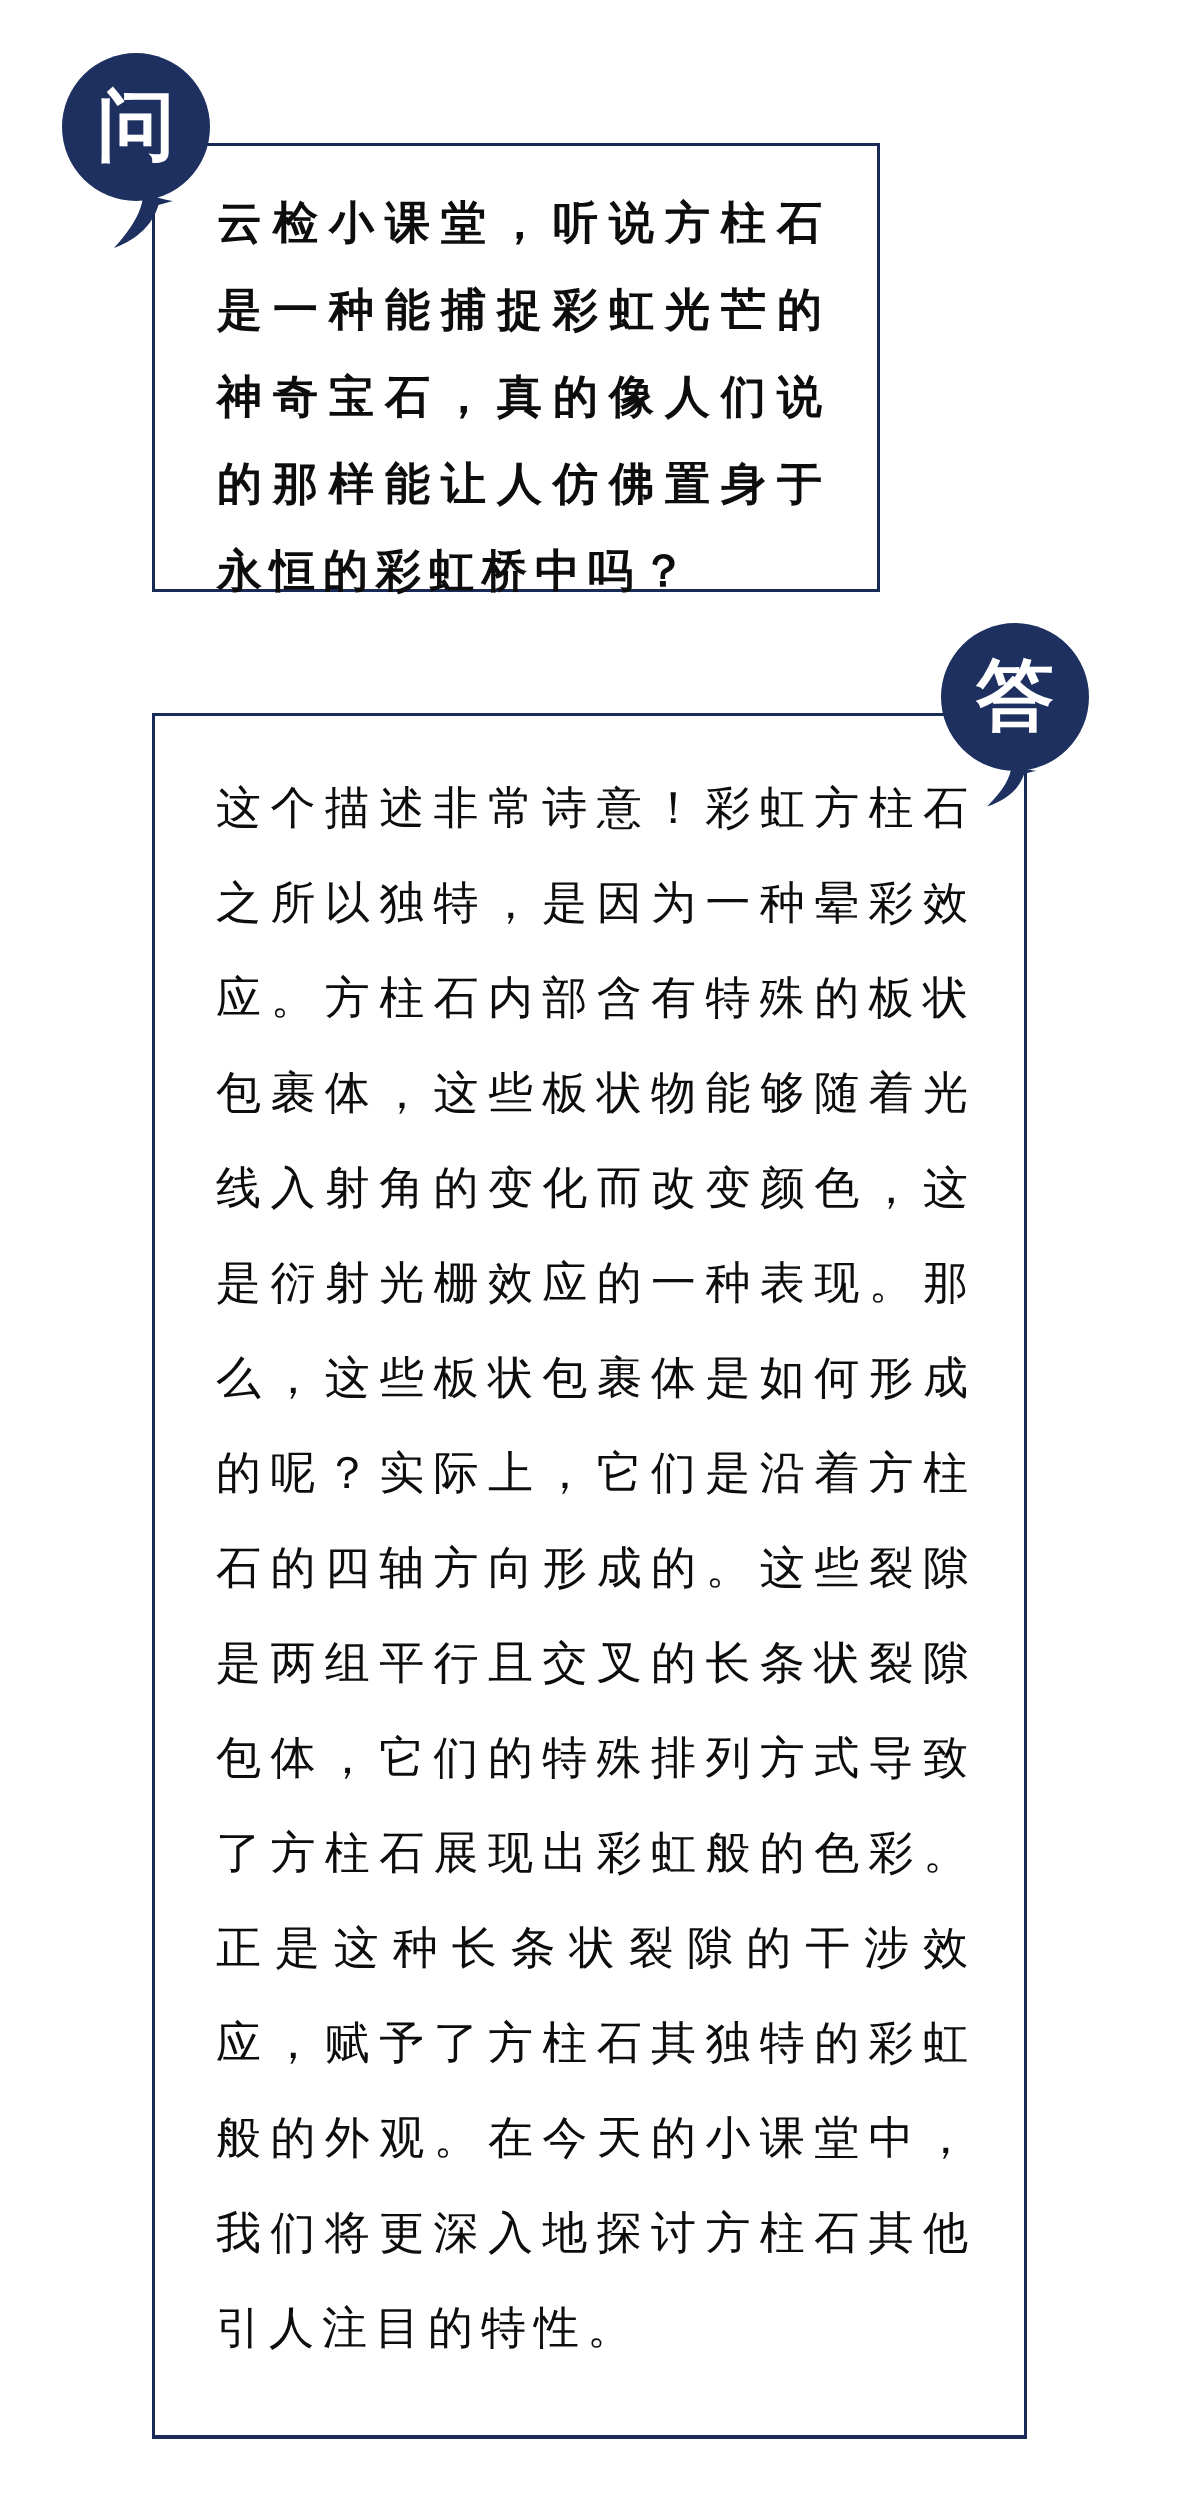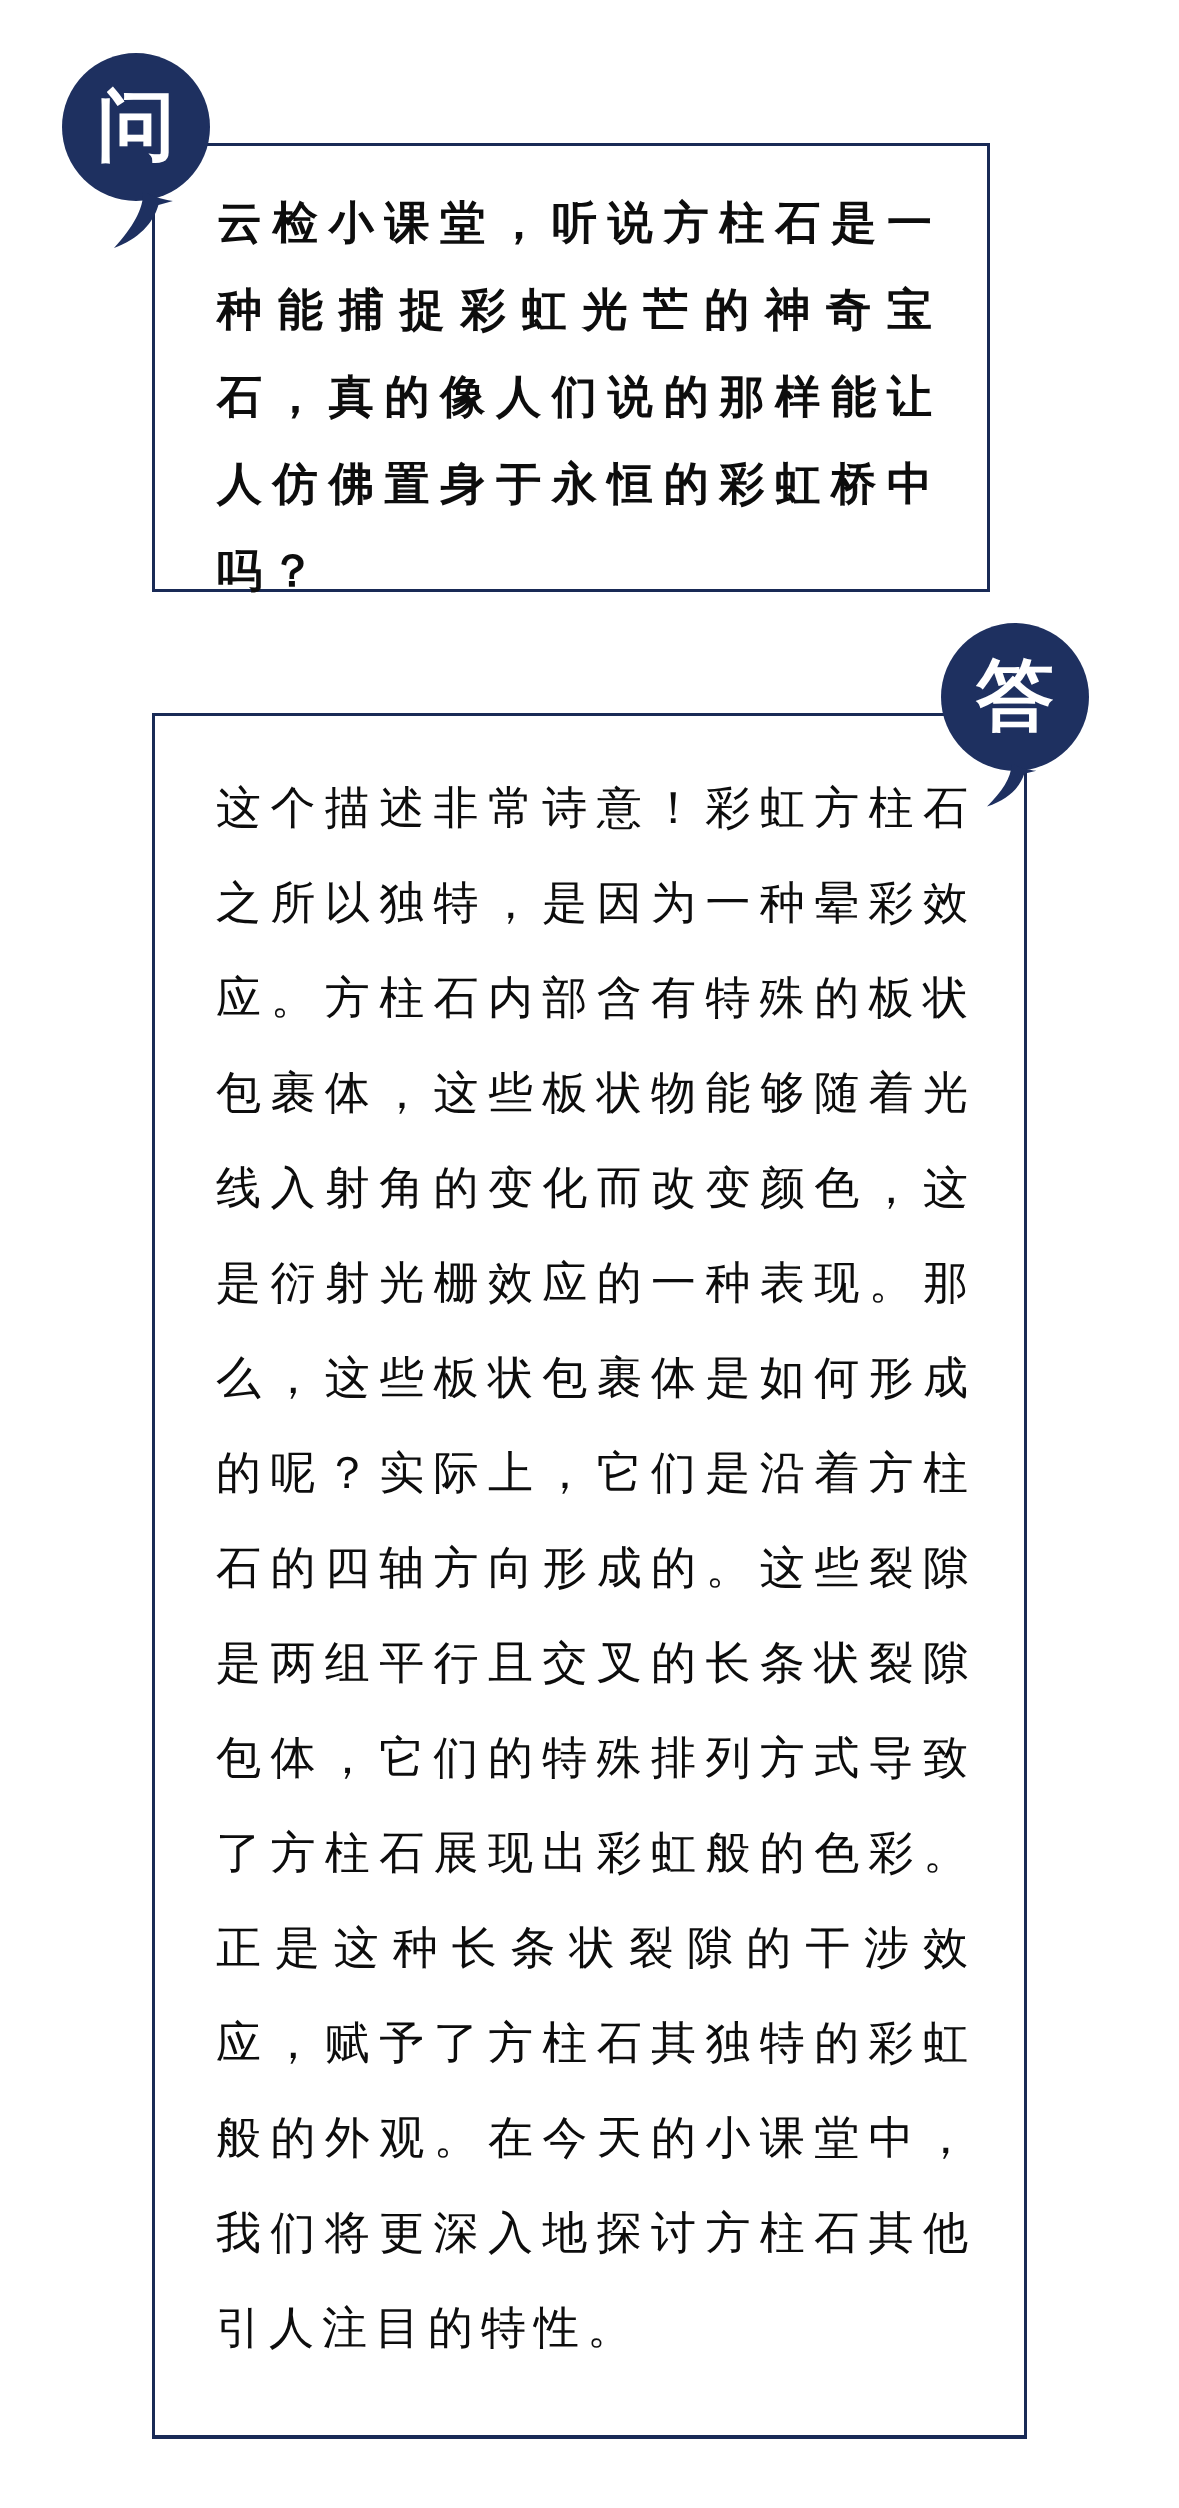--- a/index.html
+++ b/index.html
@@ -20,21 +20,21 @@
   .box {
     position: absolute;
     box-sizing: border-box;
     border: 3px solid #192a56;
     background: #ffffff;
     z-index: 1;
   }
   .question-box {
     left: 152px;
     top: 143px;
-    width: 838px;
+    width: 728px;
     height: 449px;
     padding: 33px 47px 0 62px;
   }
   .answer-box {
     left: 152px;
     top: 713px;
     width: 875px;
     height: 1726px;
     border-bottom-width: 4px;
     padding: 44px 48px 0 61px;

